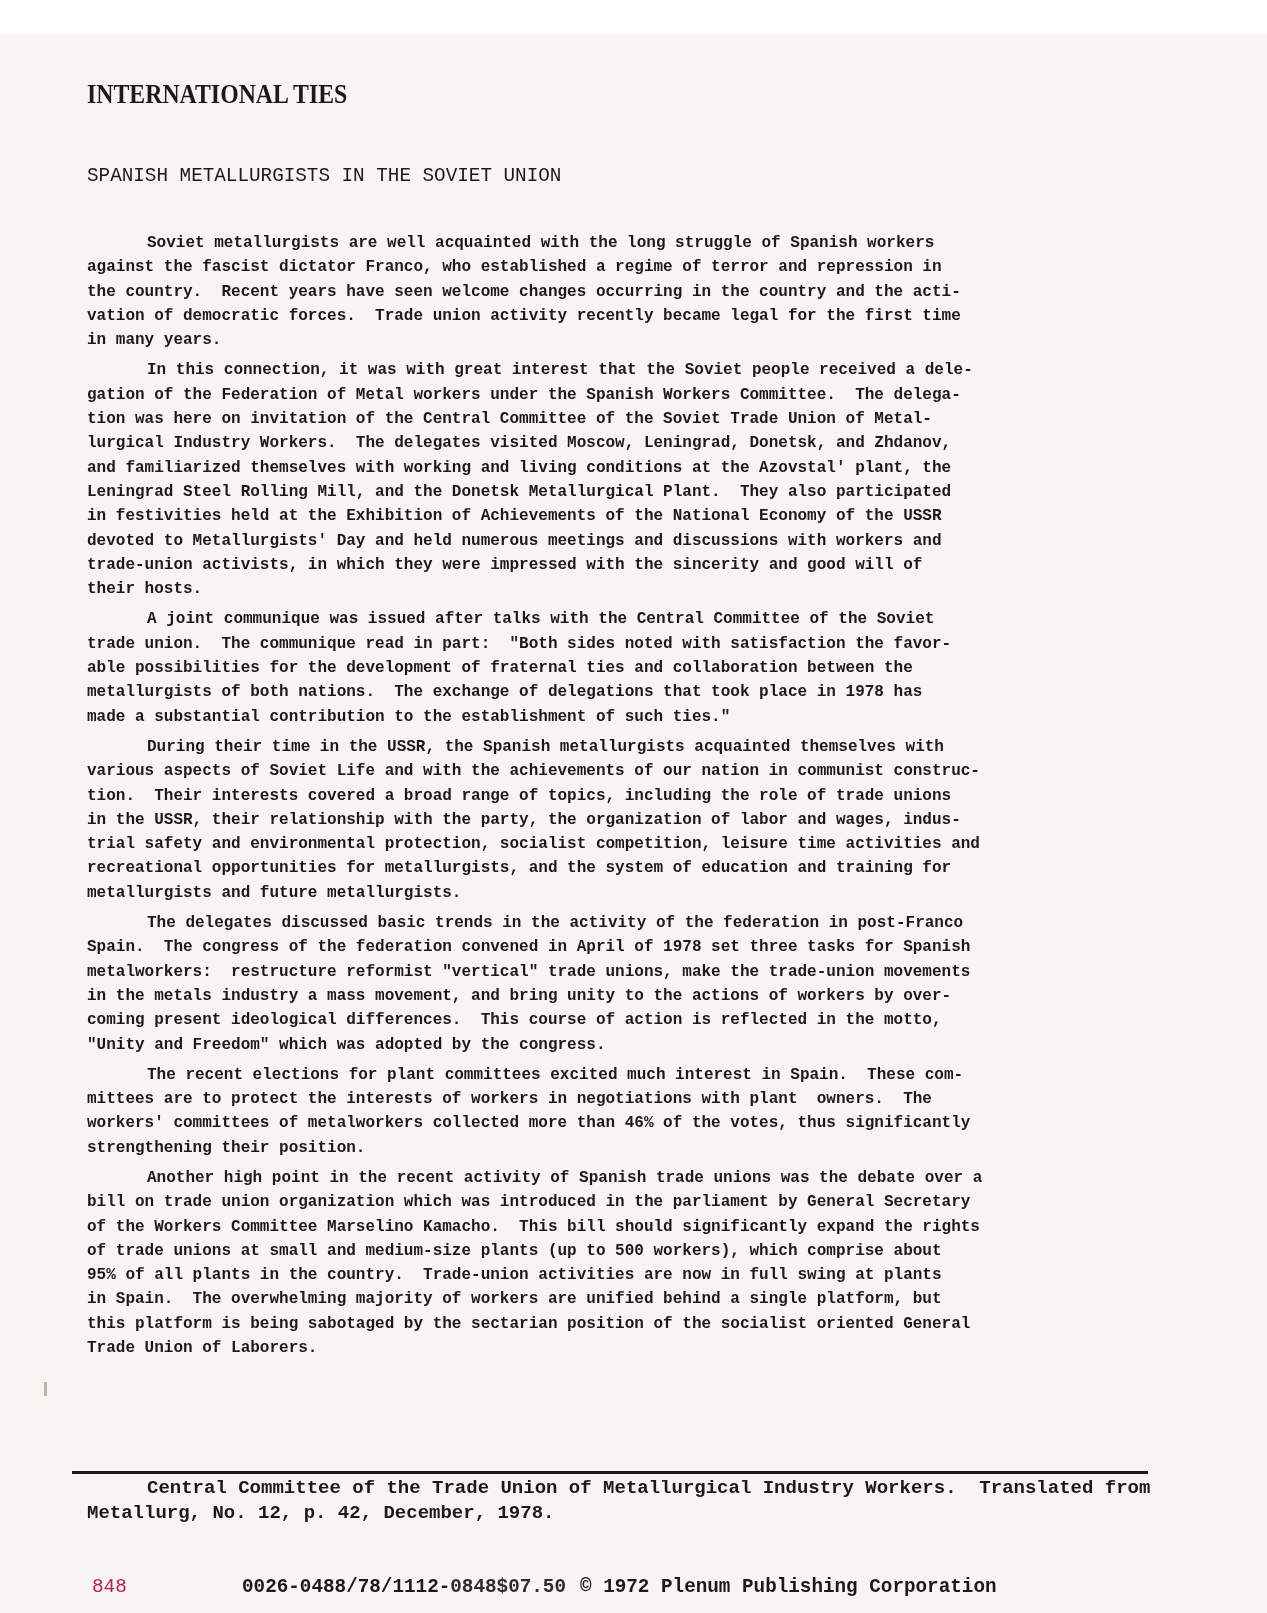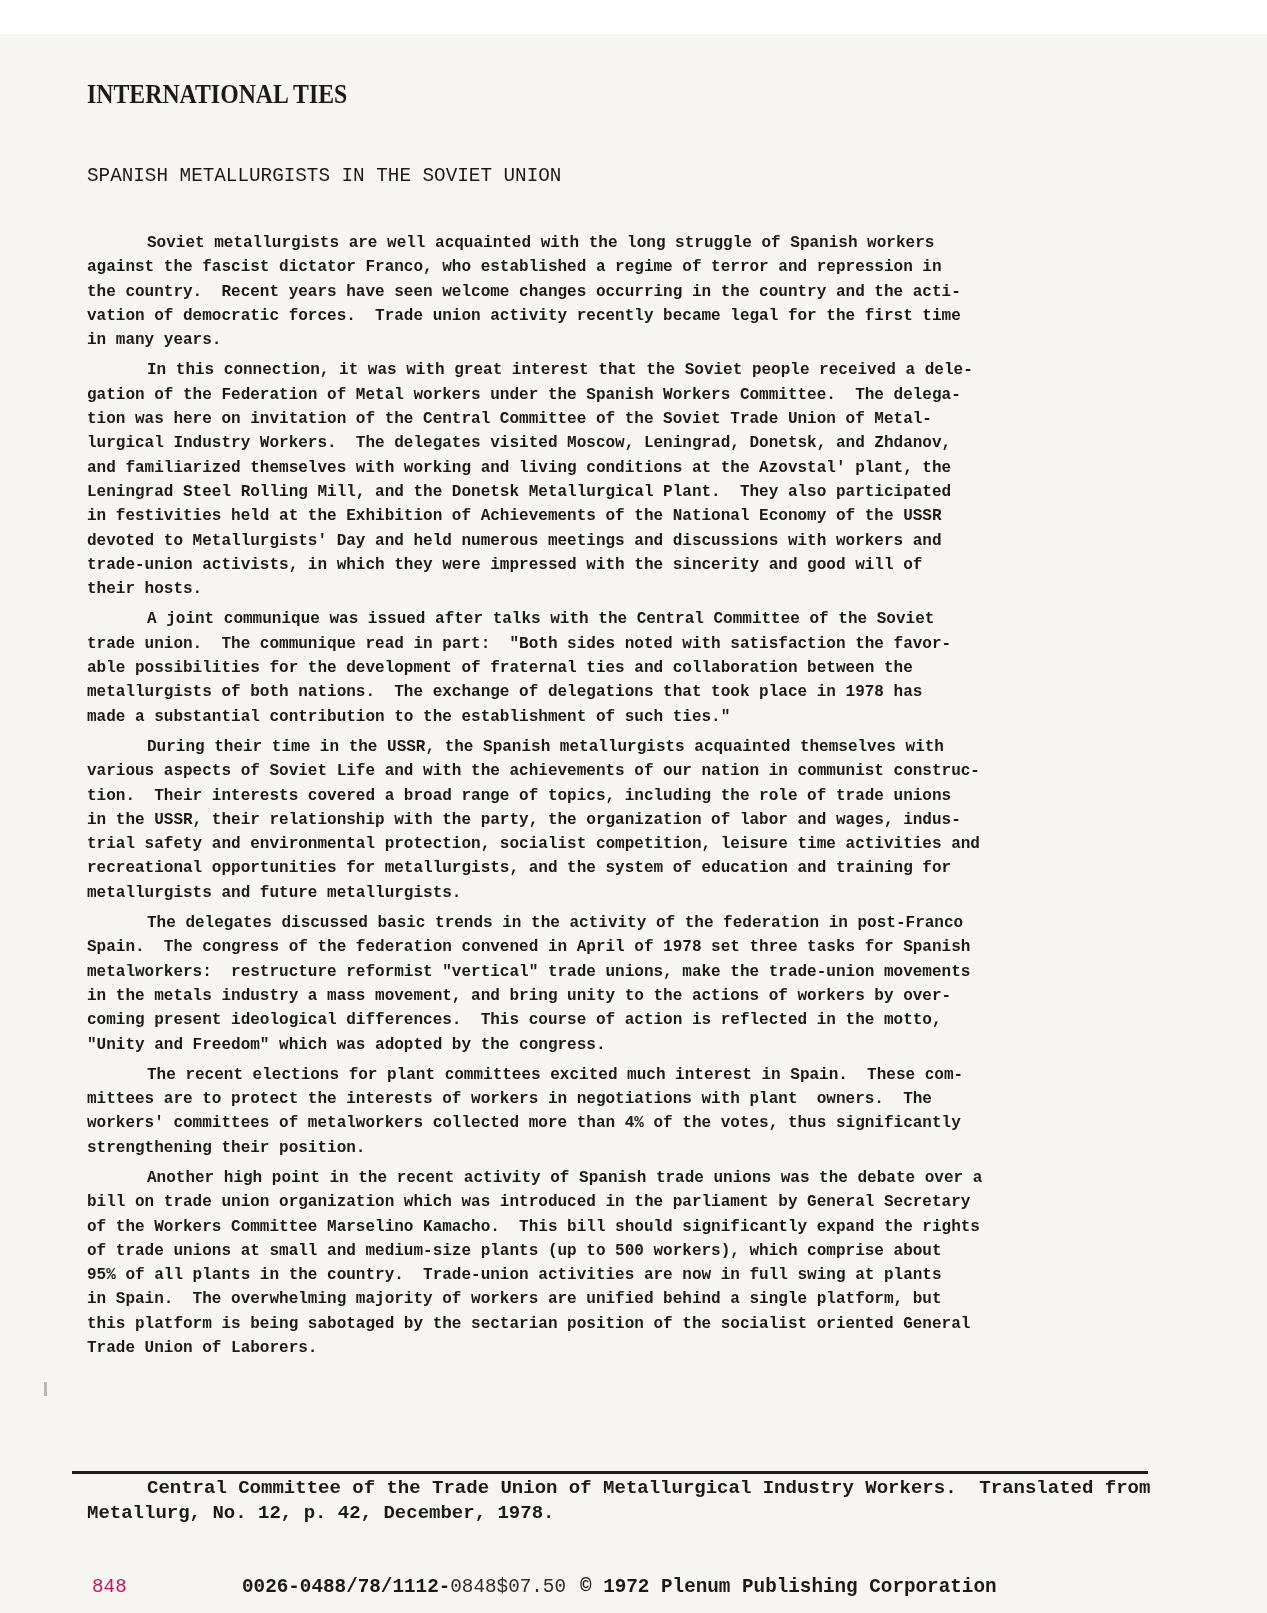--- a/index.html
+++ b/index.html
@@ -83,21 +83,21 @@
     left: 5px;
     top: 0;
     font-weight: 400;
     color: #be185d;
   }
   .pub-code {
     position: absolute;
     left: 155px;
     top: 0;
   }
-  .price-part { font-weight: 400; color: #2e2d2b; }
+  .price-part { font-weight: 700; color: #2e2d2b; }
   .copyright-part { margin-left: 14px; }
   .scan-artifact {
     position: absolute;
     left: 44px;
     top: 1348px;
     width: 3px;
     height: 14px;
     background: #b9b6ae;
   }
 </style>
@@ -137,21 +137,21 @@
 recreational opportunities for metallurgists, and the system of education and training for
 metallurgists and future metallurgists.</p>
       <p class="para">The delegates discussed basic trends in the activity of the federation in post-Franco
 Spain.  The congress of the federation convened in April of 1978 set three tasks for Spanish
 metalworkers:  restructure reformist "vertical" trade unions, make the trade-union movements
 in the metals industry a mass movement, and bring unity to the actions of workers by over-
 coming present ideological differences.  This course of action is reflected in the motto,
 "Unity and Freedom" which was adopted by the congress.</p>
       <p class="para">The recent elections for plant committees excited much interest in Spain.  These com-
 mittees are to protect the interests of workers in negotiations with plant  owners.  The
-workers' committees of metalworkers collected more than 4% of the votes, thus significantly
+workers' committees of metalworkers collected more than 46% of the votes, thus significantly
 strengthening their position.</p>
       <p class="para">Another high point in the recent activity of Spanish trade unions was the debate over a
 bill on trade union organization which was introduced in the parliament by General Secretary
 of the Workers Committee Marselino Kamacho.  This bill should significantly expand the rights
 of trade unions at small and medium-size plants (up to 500 workers), which comprise about
 95% of all plants in the country.  Trade-union activities are now in full swing at plants
 in Spain.  The overwhelming majority of workers are unified behind a single platform, but
 this platform is being sabotaged by the sectarian position of the socialist oriented General
 Trade Union of Laborers.</p>
     </div>

